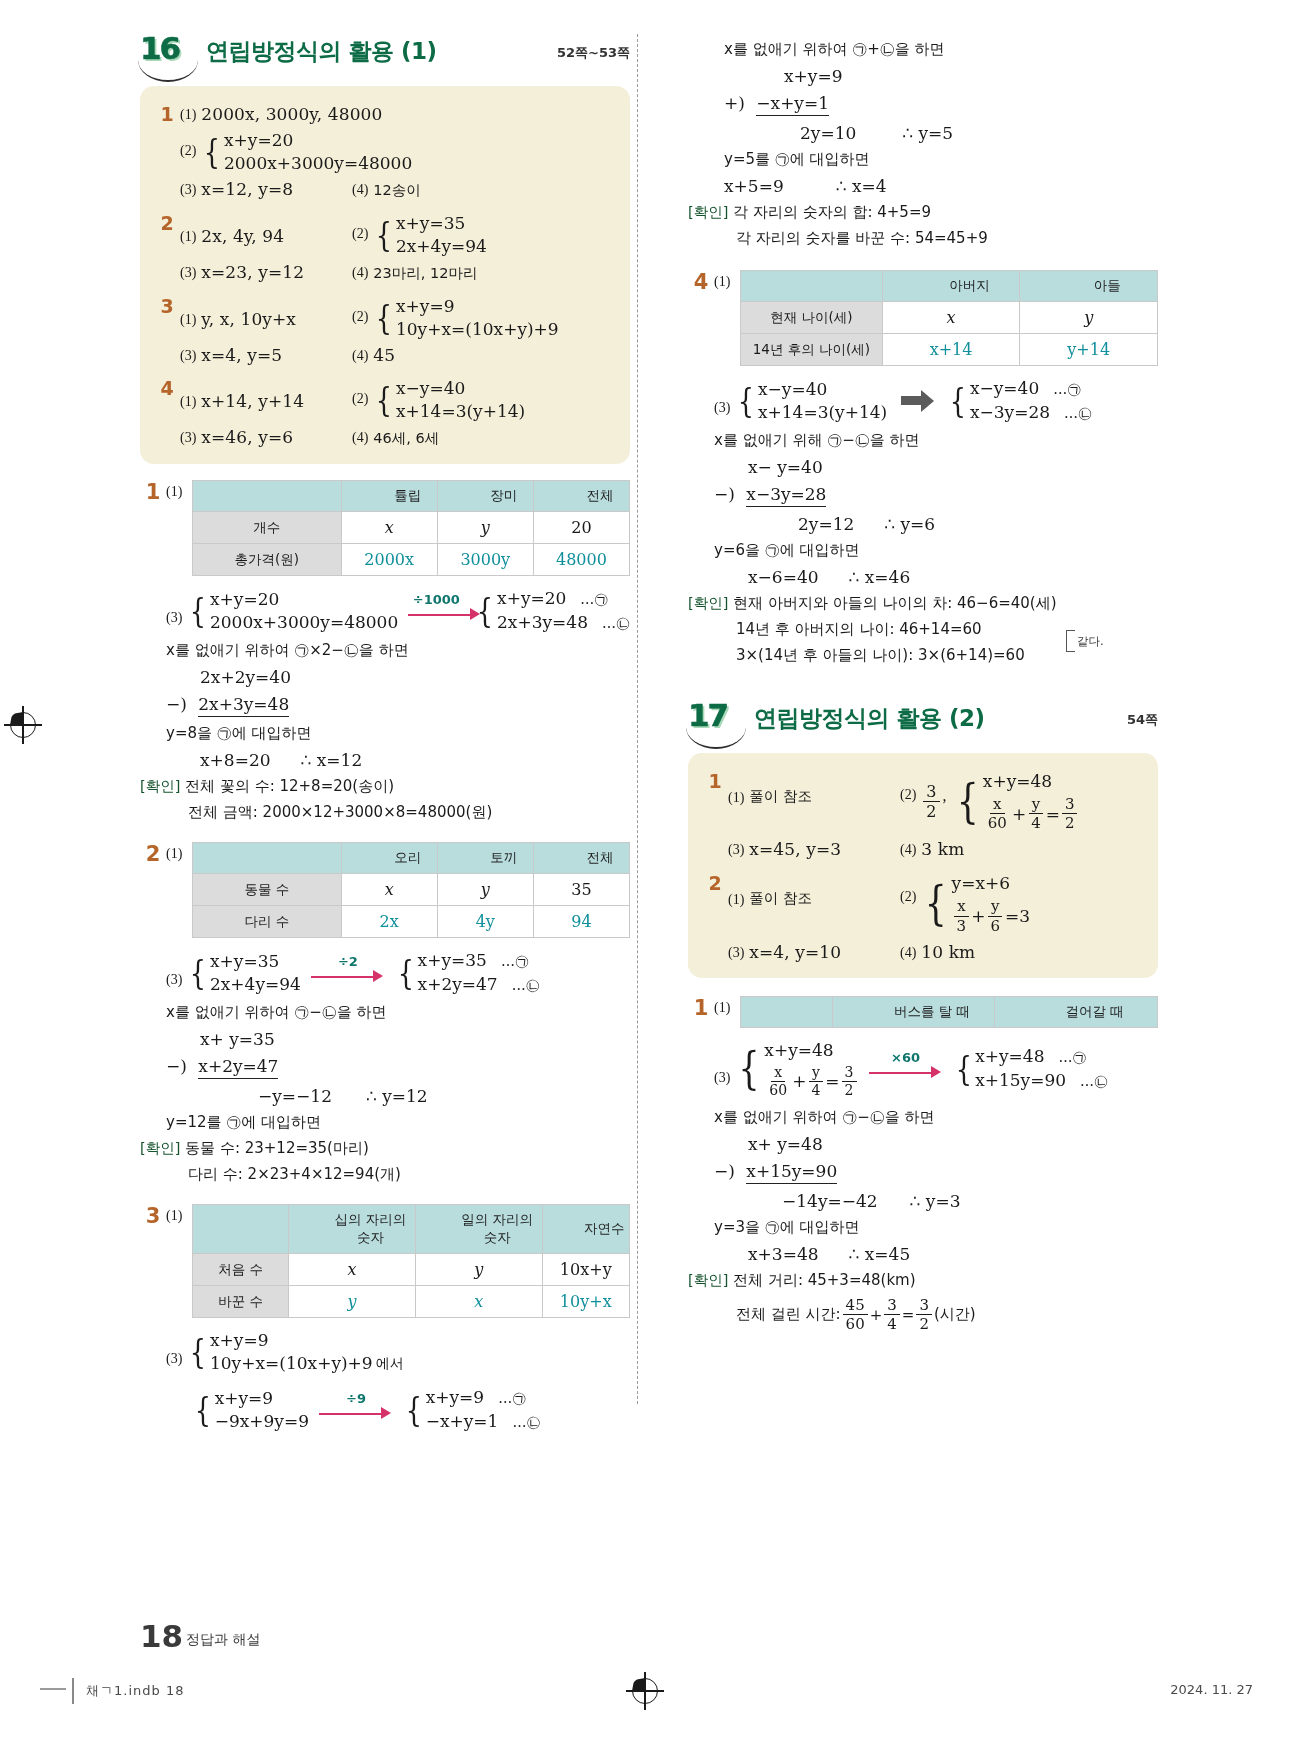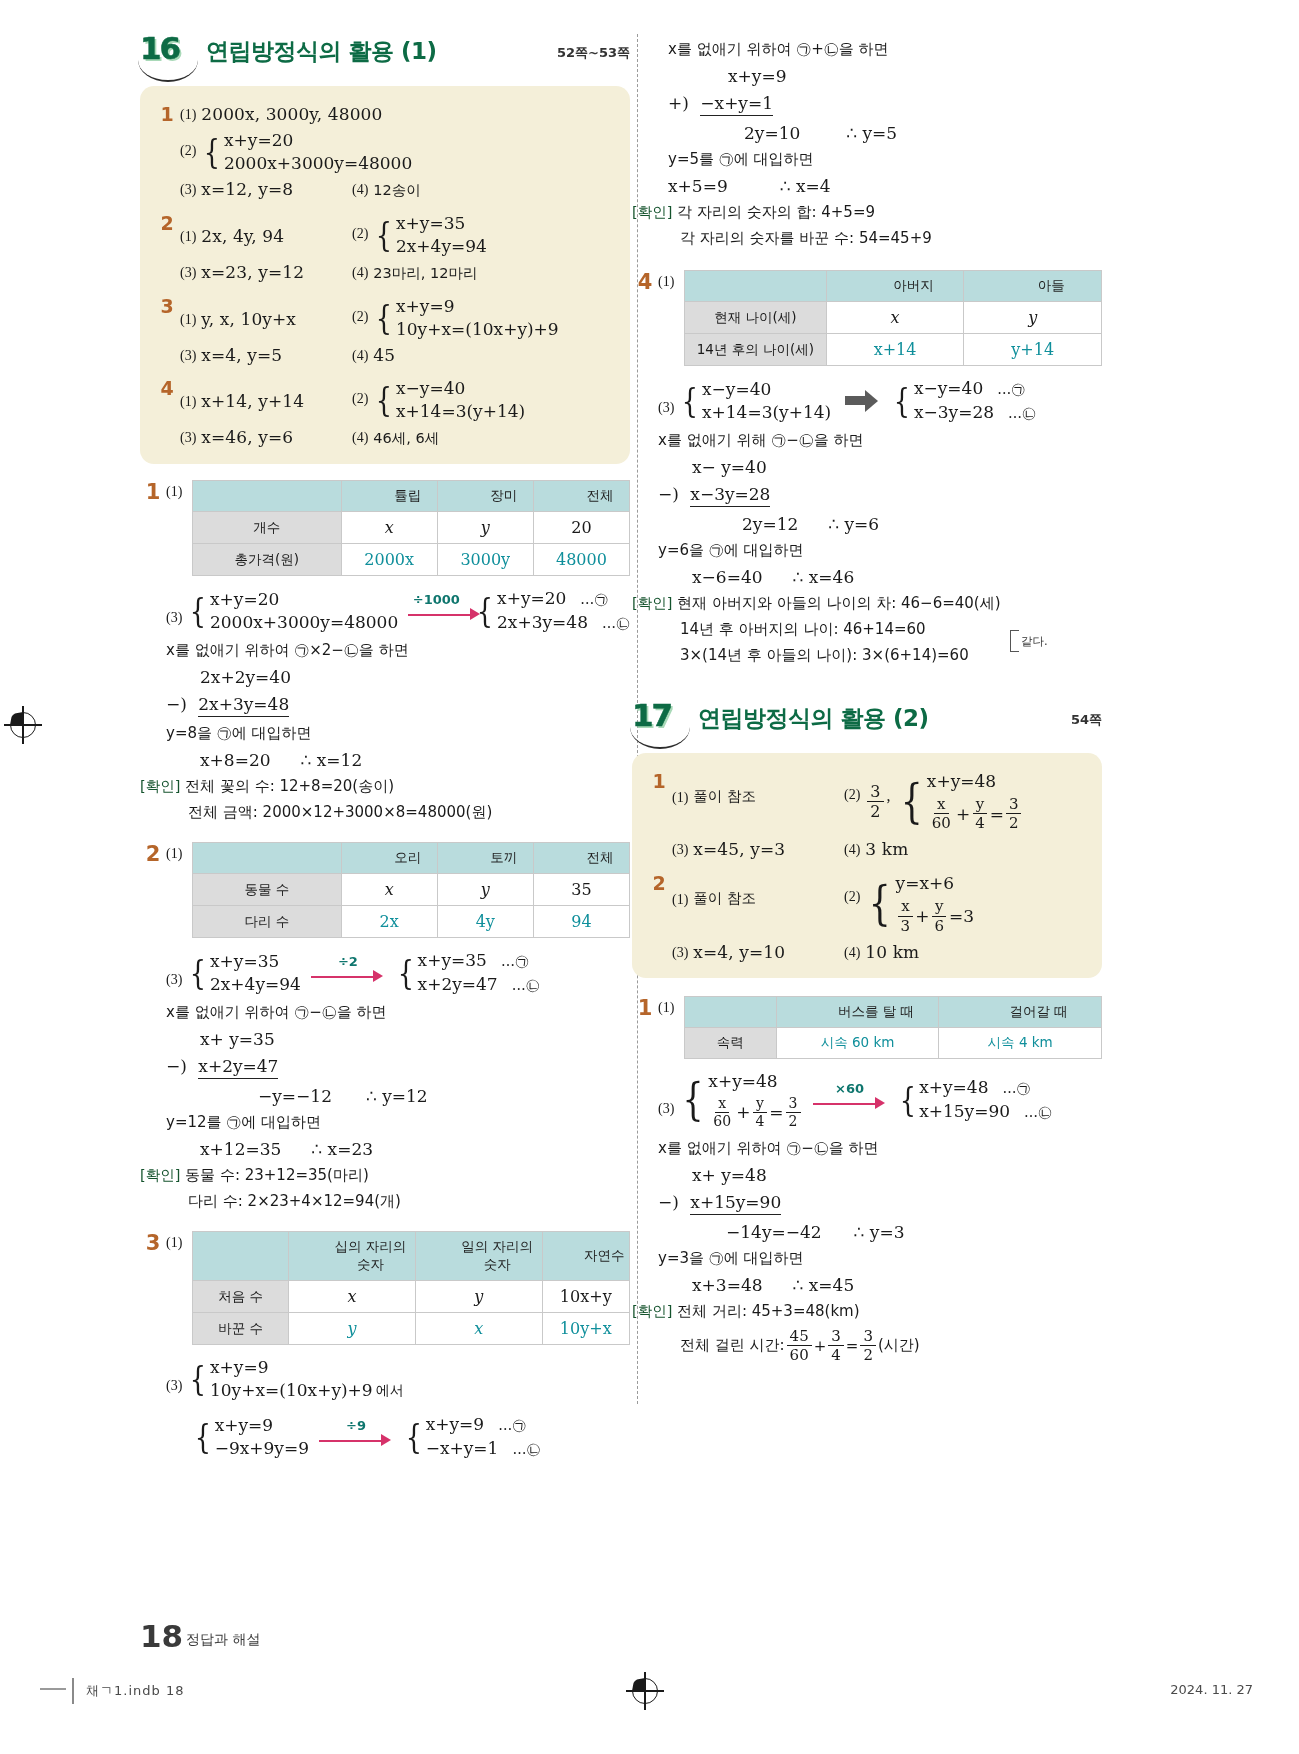--- a/index.html
+++ b/index.html
@@ -10,21 +10,21 @@
     font-family:"Liberation Serif", serif;
     color:#1a1a1a;
     position:relative;
     overflow:hidden;
   }
   .page { position:absolute; inset:0; }
 
   
   .col { position:absolute; top:0; }
   .col-left  { left:140px; width:490px; }
-  .col-right { left:632px; width:470px; }
+  .col-right { left:688px; width:470px; }
 
   .divider {
     position:absolute; left:637px; top:34px;
     width:0; height:1370px;
     border-left:1.4px dashed #9a9a9a;
   }
 
   
   .sec-head { position:relative; height:46px; margin-bottom:6px; }
   .sec-num {
@@ -504,21 +504,20 @@
         </div>
 
         <div class="wline kr">x를 없애기 위하여 ㉠−㉡을 하면</div>
         <div class="wline indent1">x+  y=35</div>
         <div class="wline">
           <span class="elim"><span>−)</span>
           <span class="bar" style="margin-left:6px">x+2y=47</span></span>
         </div>
         <div class="wline" style="padding-left:92px"><span>−y=−12</span><span style="margin-left:34px">∴ y=12</span></div>
         <div class="wline kr">y=12를 ㉠에 대입하면</div>
-        <div class="wline indent1"><span>x+12=35</span><span style="margin-left:30px">∴ x=23</span></div>
 
         <div class="wline kr" style="margin-left:-26px;">
           <span class="check-lbl">[확인]</span>
           <span>동물 수: 23+12=35(마리)</span>
         </div>
         <div class="wline kr" style="margin-left:22px;">
           <span>다리 수: 2×23+4×12=94(개)</span>
         </div>
       </div>
     </div>
@@ -807,25 +806,20 @@
         <div style="flex:1">
           <table class="data">
             <thead>
               <tr>
                 <th class="corner" style="width:22%"></th>
                 <th style="width:39%">버스를 탈 때</th>
                 <th style="width:39%">걸어갈 때</th>
               </tr>
             </thead>
             <tbody>
-              <tr>
-                <th>속력</th>
-                <td class="teal" style="font-family:'DejaVu Sans',sans-serif">시속 60 km</td>
-                <td class="teal" style="font-family:'DejaVu Sans',sans-serif">시속 4 km</td>
-              </tr>
             </tbody>
           </table>
         </div>
       </div>
 
       <div class="work">
         <div class="transform-row" style="margin-bottom:10px;">
           <span class="lbl" style="padding-top:18px;">(3)</span>
           <span class="sys">
             <span class="brace" style="font-size:44px">{</span>

